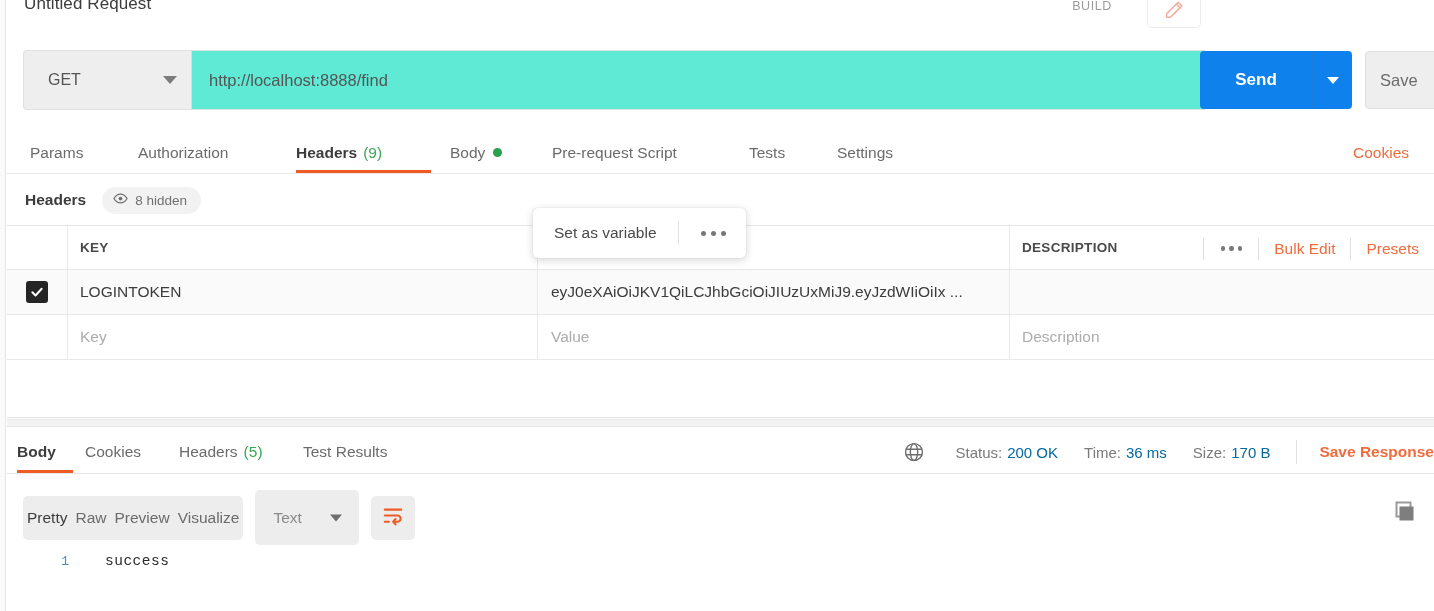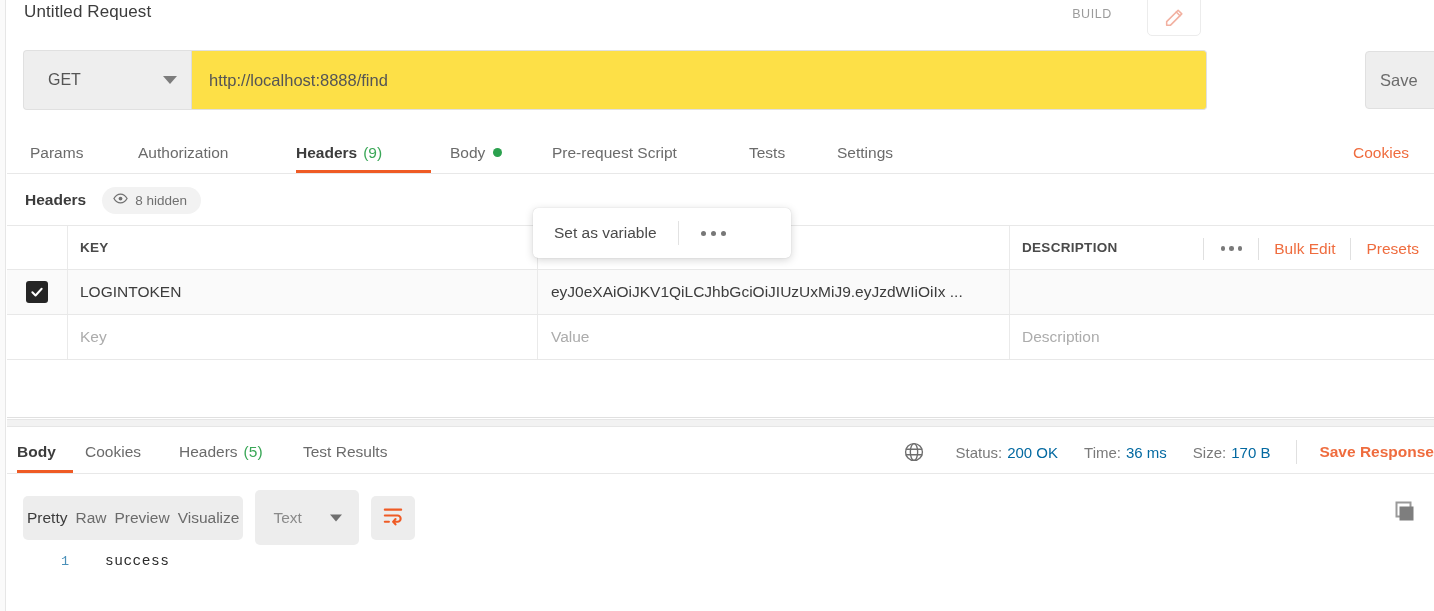--- a/index.html
+++ b/index.html
@@ -18,21 +18,21 @@
   
   .rail-edge {
     position: absolute; left: 0; top: 0;
     width: 6px; height: 611px;
     background: #fafafa;
     border-right: 1px solid #e6e6e6;
   }
 
   
   .title-row {
-    position: absolute; left: 7px; top: 8px;
+    position: absolute; left: 7px; top: 0;
     width: 1201px; height: 28px;
   }
   .req-title {
     position: absolute; left: 17px; top: -6px;
     font-size: 17px; color: #3c3c3c;
     letter-spacing: .1px;
   }
   .build-label {
     position: absolute; right: 96px; top: -1px;
     font-size: 12.5px; color: #9b9b9b;
@@ -71,21 +71,21 @@
   .method-caret {
     position: absolute; right: 14px; top: 50%;
     transform: translateY(-50%);
     width: 0; height: 0;
     border-left: 7px solid transparent;
     border-right: 7px solid transparent;
     border-top: 8px solid #7c7c7c;
   }
   .url-input {
     width: 1016px; height: 60px;
-    background: #fde047;
+    background: #5eead4;
     border: 1px solid #e0e0e0;
     border-left: 1px solid #dcdcdc;
     border-radius: 0 4px 4px 0;
     display: flex; align-items: center;
     font-size: 16.5px; color: #555555;
   }
   .url-input span { margin-left: 17px; }
 
   .send-group {
     position: absolute; left: 1200px; top: 51px;
@@ -227,21 +227,21 @@
   .table-blank {
     position: absolute; left: 7px; top: 360px;
     width: 1427px; height: 58px;
     background: #ffffff;
     border-bottom: 1px solid #e0e0e0;
   }
 
   
   .popup {
     position: absolute; left: 533px; top: 208px;
-    width: 258px; height: 50px;
+    width: 213px; height: 50px;
     background: #ffffff;
     border-radius: 5px;
     box-shadow: 0 2px 9px rgba(0,0,0,.17), 0 0 1px rgba(0,0,0,.2);
     display: flex; align-items: center;
     z-index: 30;
   }
   .popup-item {
     font-size: 15.5px; color: #4a4a4a;
     padding-left: 21px;
     cursor: pointer;
@@ -353,20 +353,27 @@
   <div class="url-bar">
     <div class="method-select">
       <div class="method-text">GET</div>
       <div class="method-caret"></div>
     </div>
     <div class="url-input">
       <span>http://localhost:8888/find</span>
     </div>
   </div>
 
+  <div class="send-group">
+    <div class="send-btn">Send</div>
+    <div class="send-divider"></div>
+    <div class="send-caret-btn">
+      <span class="send-caret"></span>
+    </div>
+  </div>
   <div class="save-btn">Save</div>
 
   <div class="req-tabs">
       <div class="tab" style="left: 23px;">
         <span>Params</span>
       </div>
       <div class="tab" style="left: 131px;">
         <span>Authorization</span>
       </div>
       <div class="tab active" style="left: 289px;">

